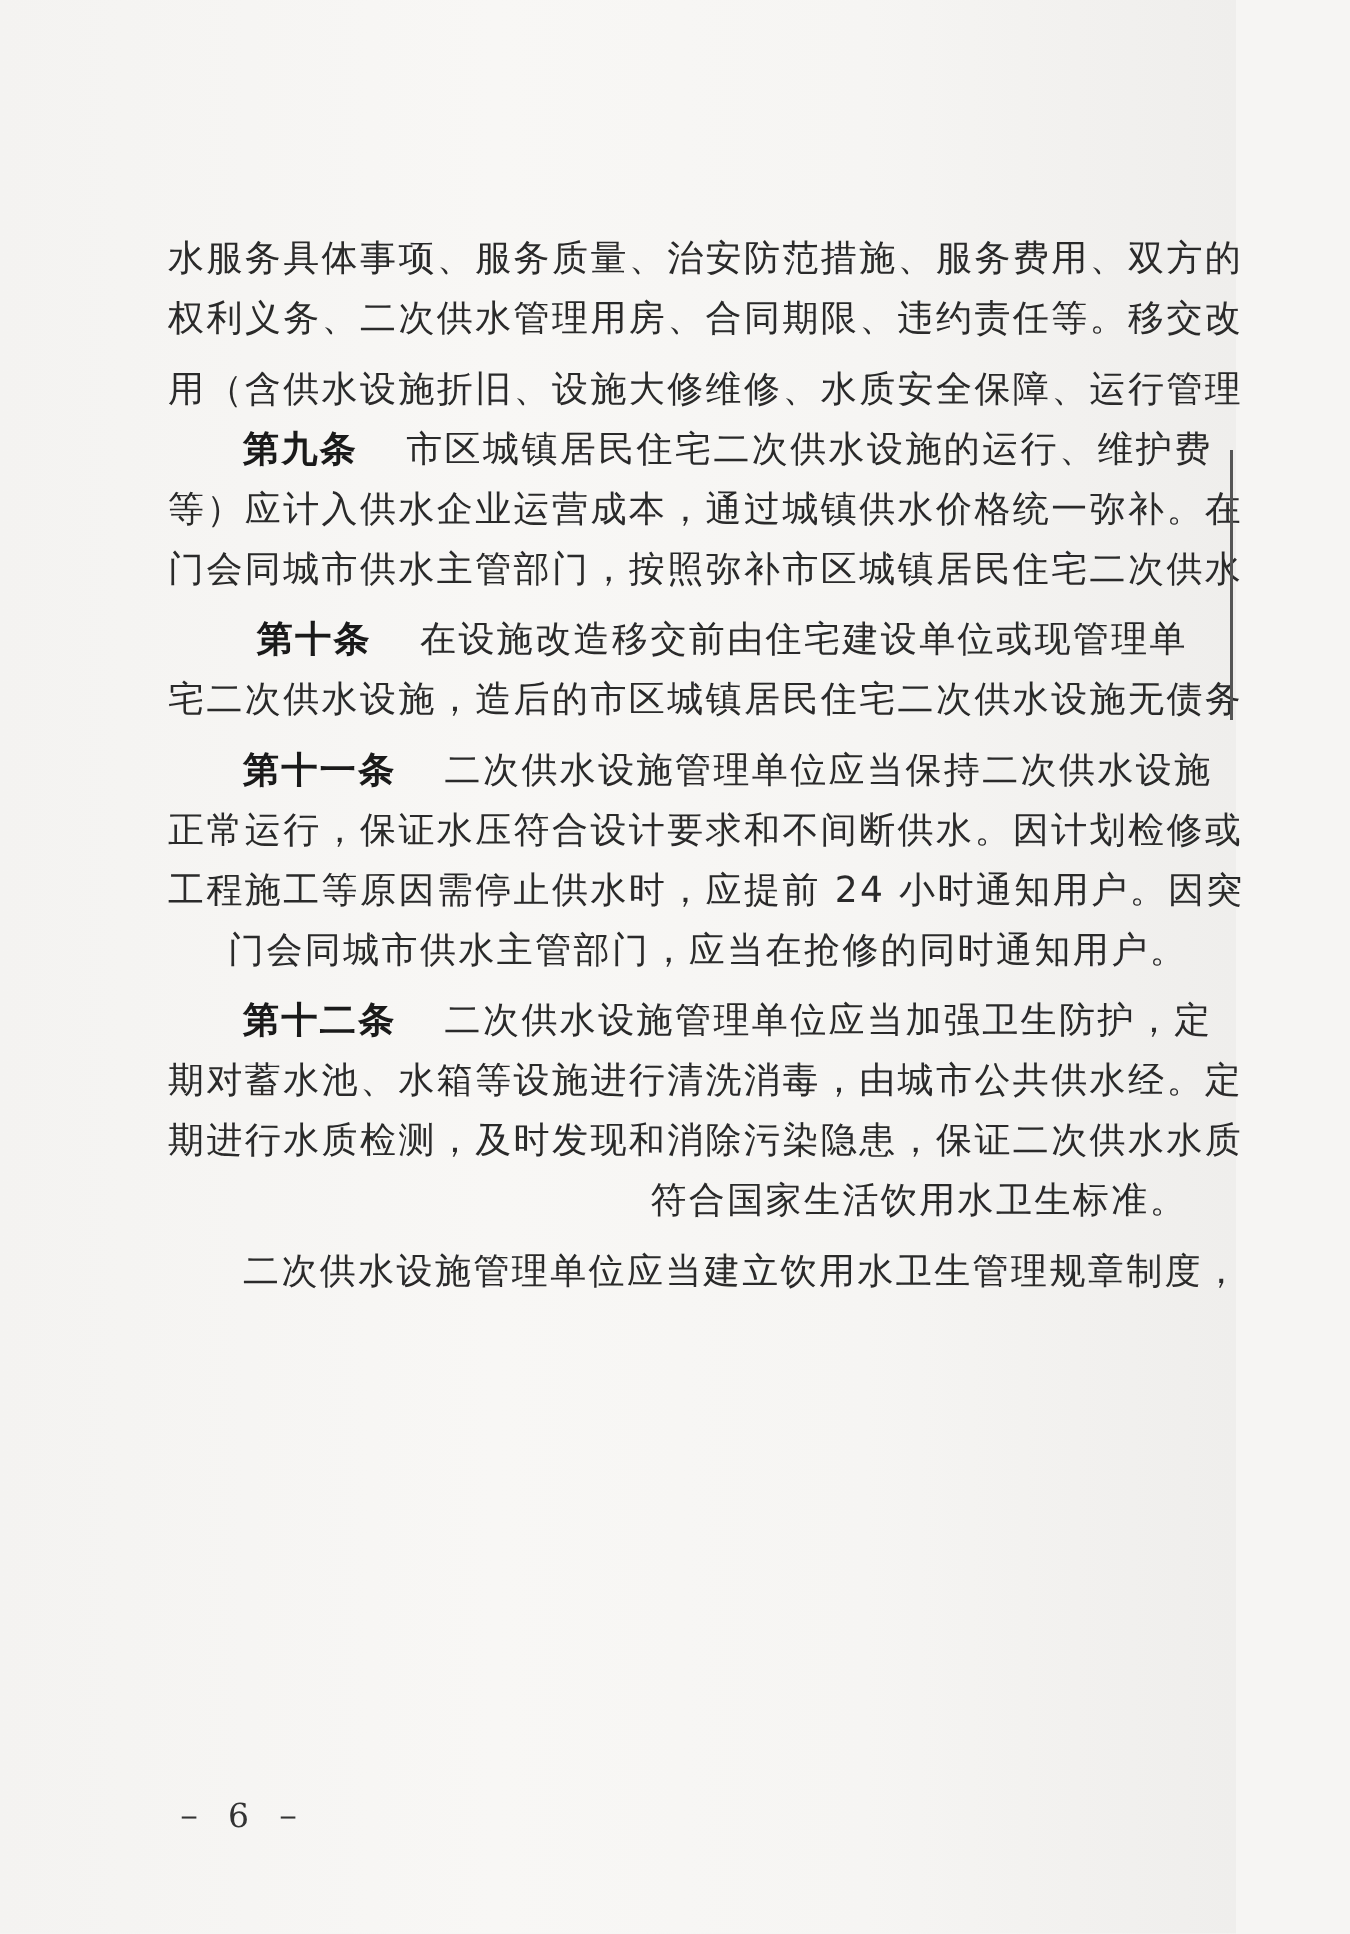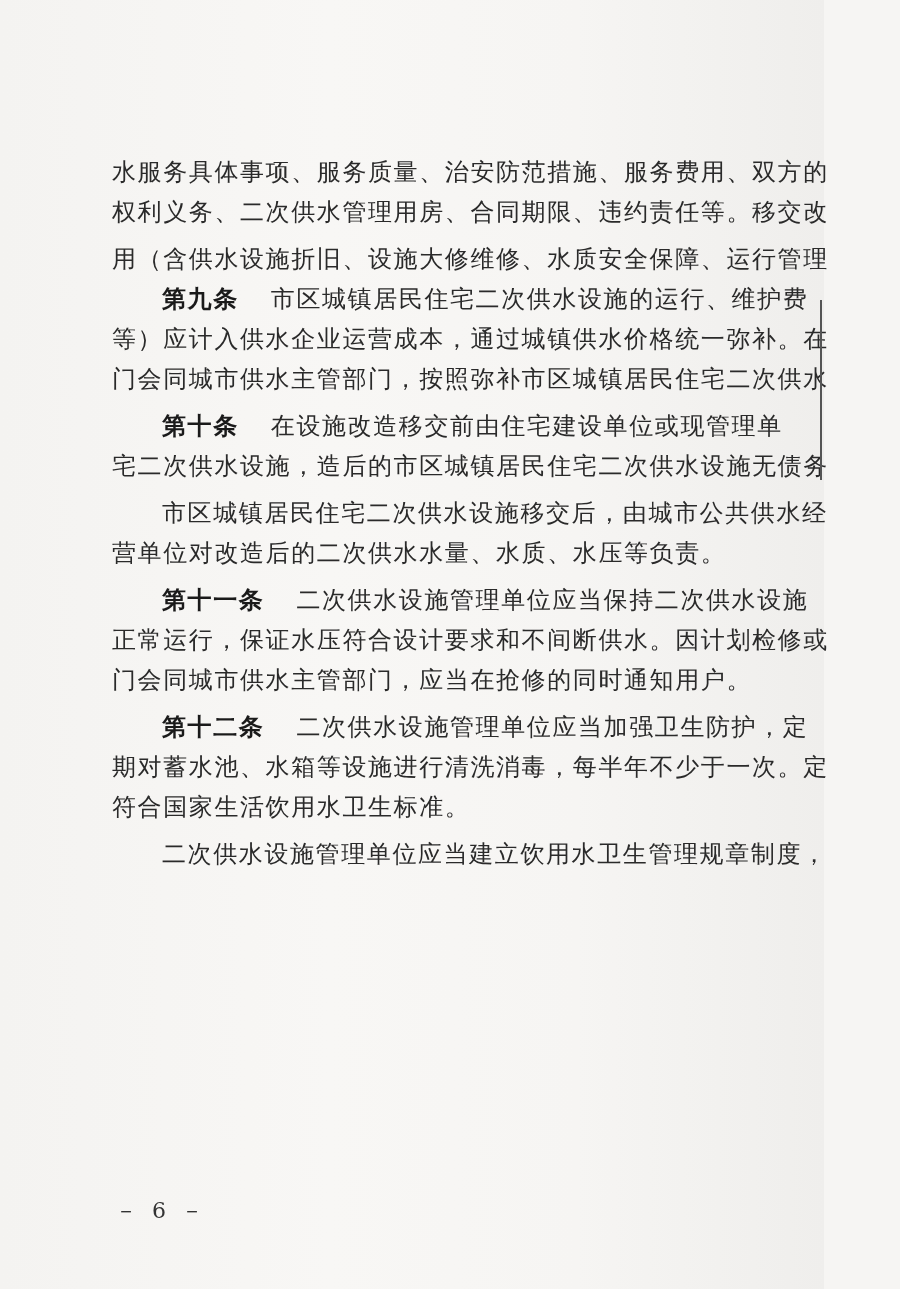--- a/index.html
+++ b/index.html
@@ -6,20 +6,21 @@
   body {
     width: 900px; height: 1289px; overflow: hidden;
     background: #f6f5f3;
     font-family: "DejaVu Serif", "Liberation Serif", serif;
     color: #2a2a2a;
     position: relative;
   }
   .page {
     position: absolute; left: 0; top: 0; width: 824px; height: 1289px;
     background: linear-gradient(90deg, #f4f3f1 0%, #f8f7f5 40%, #f6f5f3 70%, #efeeec 100%);
+    text-align: right;
   }
   .content {
     position: absolute; left: 112px; top: 152px; width: 680px;
   }
   .line {
     font-size: 24px;
     line-height: 40px;
     height: 40px;
     white-space: nowrap;
     letter-spacing: 1.6px;
@@ -60,34 +61,32 @@
       <div class="line indent"><span class="art">第九条</span><span>市区城镇居民住宅二次供水设施的运行、维护费</span></div>
       <div class="line">等）应计入供水企业运营成本，通过城镇供水价格统一弥补。在</div>
       <div class="line">门会同城市供水主管部门，按照弥补市区城镇居民住宅二次供水</div>
     </div>
 
     <div class="para-gap">
       <div class="line indent"><span class="art">第十条</span><span>在设施改造移交前由住宅建设单位或现管理单</span></div>
       <div class="line">宅二次供水设施，造后的市区城镇居民住宅二次供水设施无债务</div>
     </div>
 
-    <div class="para-gap">
-      <div class="line indent">市区城镇居民住宅二次供水设施移交后，由城市公共供水经</div>
-      <div class="line">营单位对改造后的二次供水水量、水质、水压等负责。</div>
-    </div>
 
     <div class="para-gap">
       <div class="line indent"><span class="art">第十一条</span><span>二次供水设施管理单位应当保持二次供水设施</span></div>
       <div class="line">正常运行，保证水压符合设计要求和不间断供水。因计划检修或</div>
+      <div class="line">工程施工等原因需停止供水时，应提前 24 小时通知用户。因突</div>
       <div class="line">门会同城市供水主管部门，应当在抢修的同时通知用户。</div>
     </div>
 
     <div class="para-gap">
       <div class="line indent"><span class="art">第十二条</span><span>二次供水设施管理单位应当加强卫生防护，定</span></div>
-      <div class="line">期对蓄水池、水箱等设施进行清洗消毒，每半年不少于一次。定</div>
+      <div class="line">期对蓄水池、水箱等设施进行清洗消毒，由城市公共供水经。定</div>
+      <div class="line">期进行水质检测，及时发现和消除污染隐患，保证二次供水水质</div>
       <div class="line">符合国家生活饮用水卫生标准。</div>
     </div>
 
     <div class="para-gap">
       <div class="line indent">二次供水设施管理单位应当建立饮用水卫生管理规章制度，</div>
     </div>
 
   </div>
 
   <div class="page-number">－ 6 －</div>

